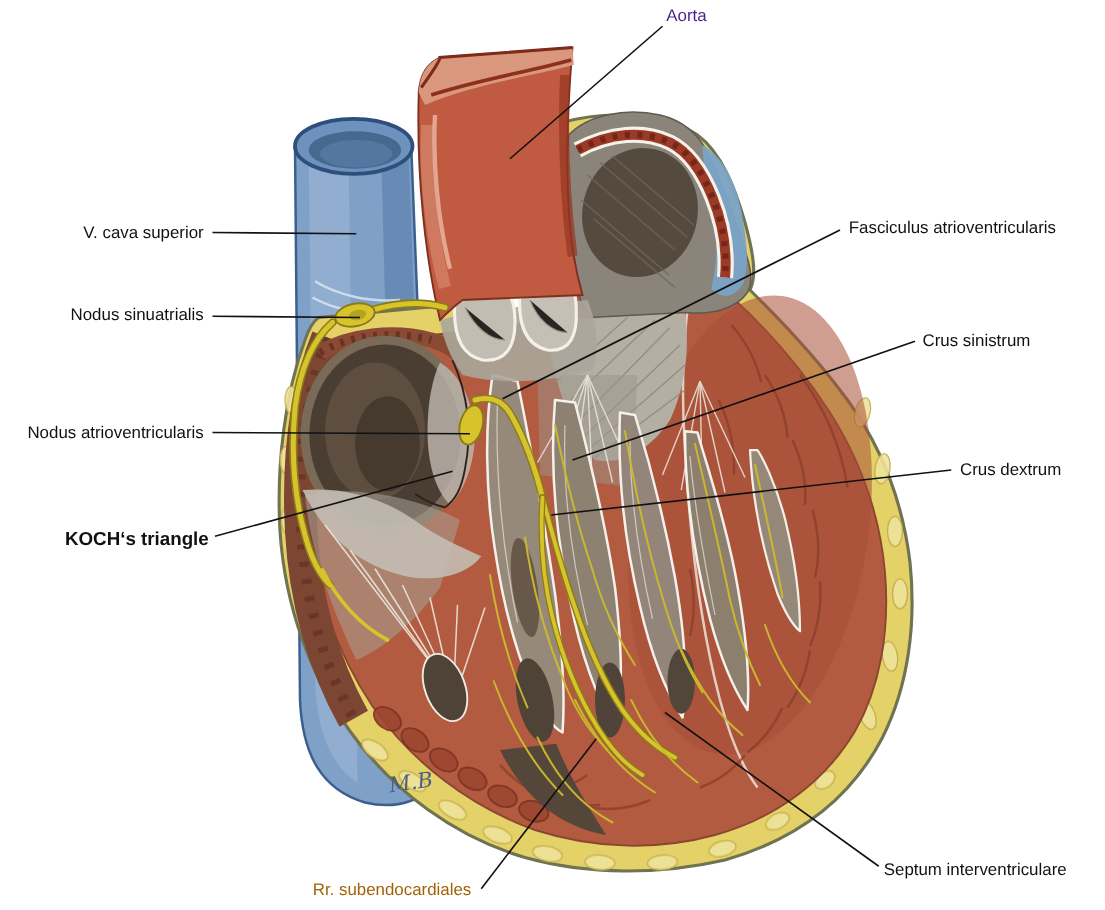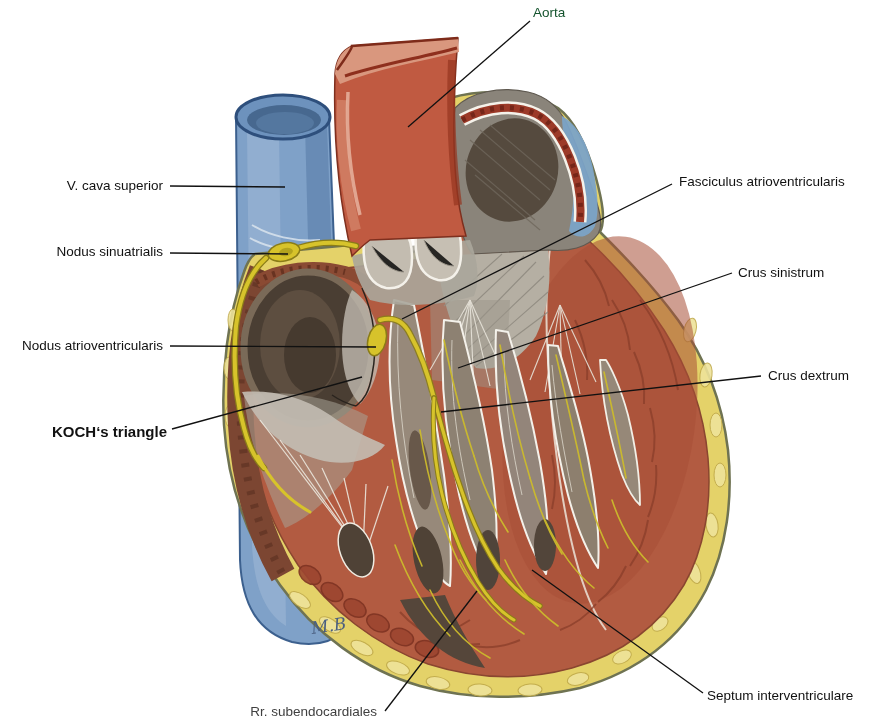--- a/index.html
+++ b/index.html
@@ -248,25 +248,25 @@
       <line x1="170" y1="346" x2="376" y2="347" stroke="#111111" stroke-width="1.3"></line>
       <line x1="172" y1="429" x2="362" y2="377" stroke="#111111" stroke-width="1.3"></line>
       <line x1="672" y1="184" x2="402" y2="319" stroke="#111111" stroke-width="1.3"></line>
       <line x1="732" y1="273" x2="458" y2="368" stroke="#111111" stroke-width="1.3"></line>
       <line x1="761" y1="376" x2="441" y2="412" stroke="#111111" stroke-width="1.3"></line>
       <line x1="703" y1="693" x2="532" y2="570" stroke="#111111" stroke-width="1.3"></line>
       <line x1="385" y1="711" x2="477" y2="591" stroke="#111111" stroke-width="1.3"></line>
     </svg>
 
 <div id="labels">
-      <div class="label" style="left: 533px; top: 4px; color: #14532d;">Aorta</div>
+      <div class="label" style="left: 533px; top: 4px; color: #4c1d95;">Aorta</div>
       <div class="label right" style="left: -117px; top: 177px; color: rgb(17, 17, 17);">V. cava superior</div>
       <div class="label right" style="left: -117px; top: 243px; color: rgb(17, 17, 17);">Nodus sinuatrialis</div>
       <div class="label right" style="left: -117px; top: 337px; color: rgb(17, 17, 17);">Nodus atrioventricularis</div>
       <div class="label right bold" style="left: -113px; top: 423px; color: rgb(17, 17, 17);">KOCH‘s triangle</div>
       <div class="label" style="left: 679px; top: 173px; color: rgb(17, 17, 17);">Fasciculus atrioventricularis</div>
       <div class="label" style="left: 738px; top: 264px; color: rgb(17, 17, 17);">Crus sinistrum</div>
       <div class="label" style="left: 768px; top: 367px; color: rgb(17, 17, 17);">Crus dextrum</div>
       <div class="label" style="left: 707px; top: 687px; color: rgb(17, 17, 17);">Septum interventriculare</div>
-      <div class="label right" style="left: 97px; top: 703px; color: #404040;">Rr. subendocardiales</div>
+      <div class="label right" style="left: 97px; top: 703px; color: #a16207;">Rr. subendocardiales</div>
     </div>
 
 </div>
 
 </body></html>

